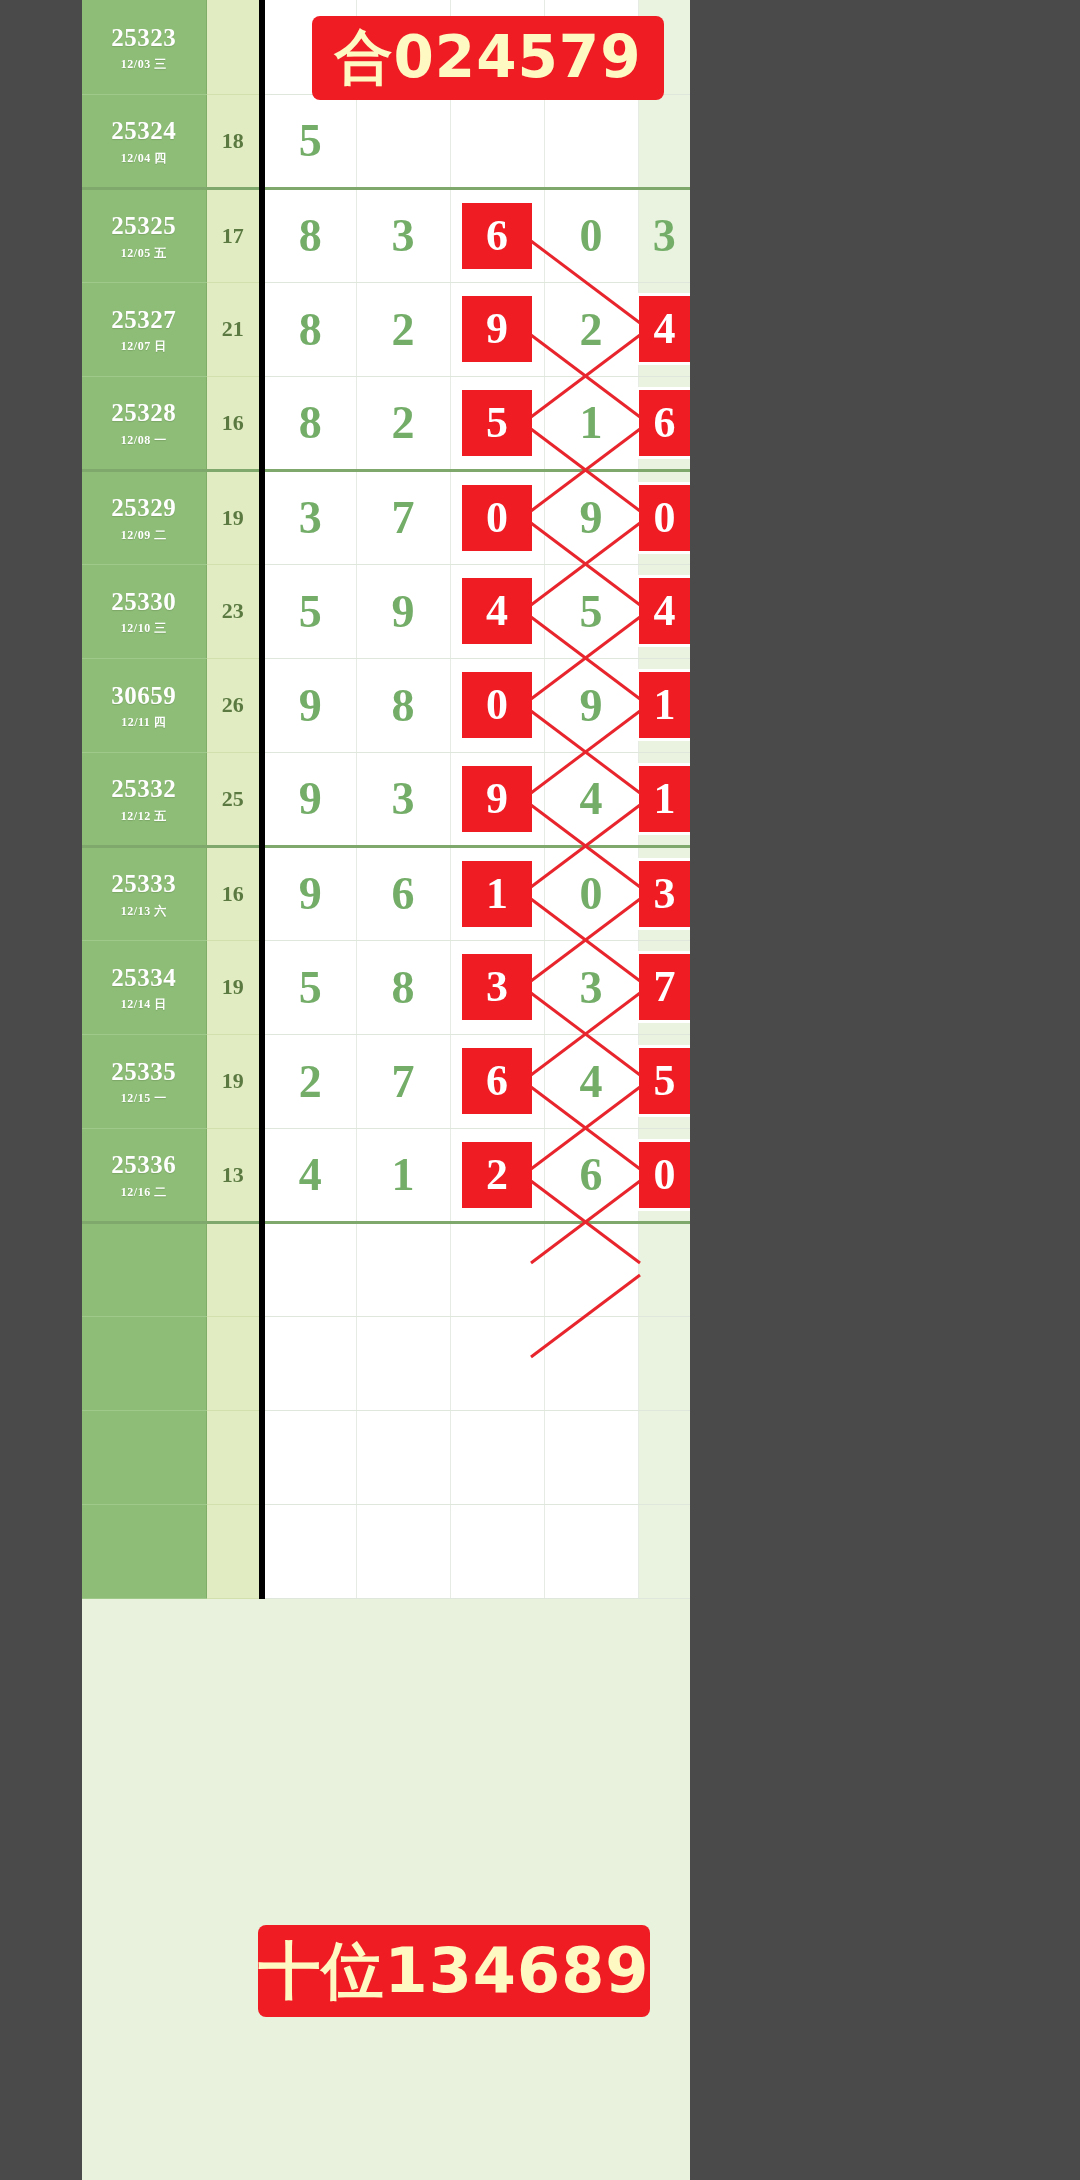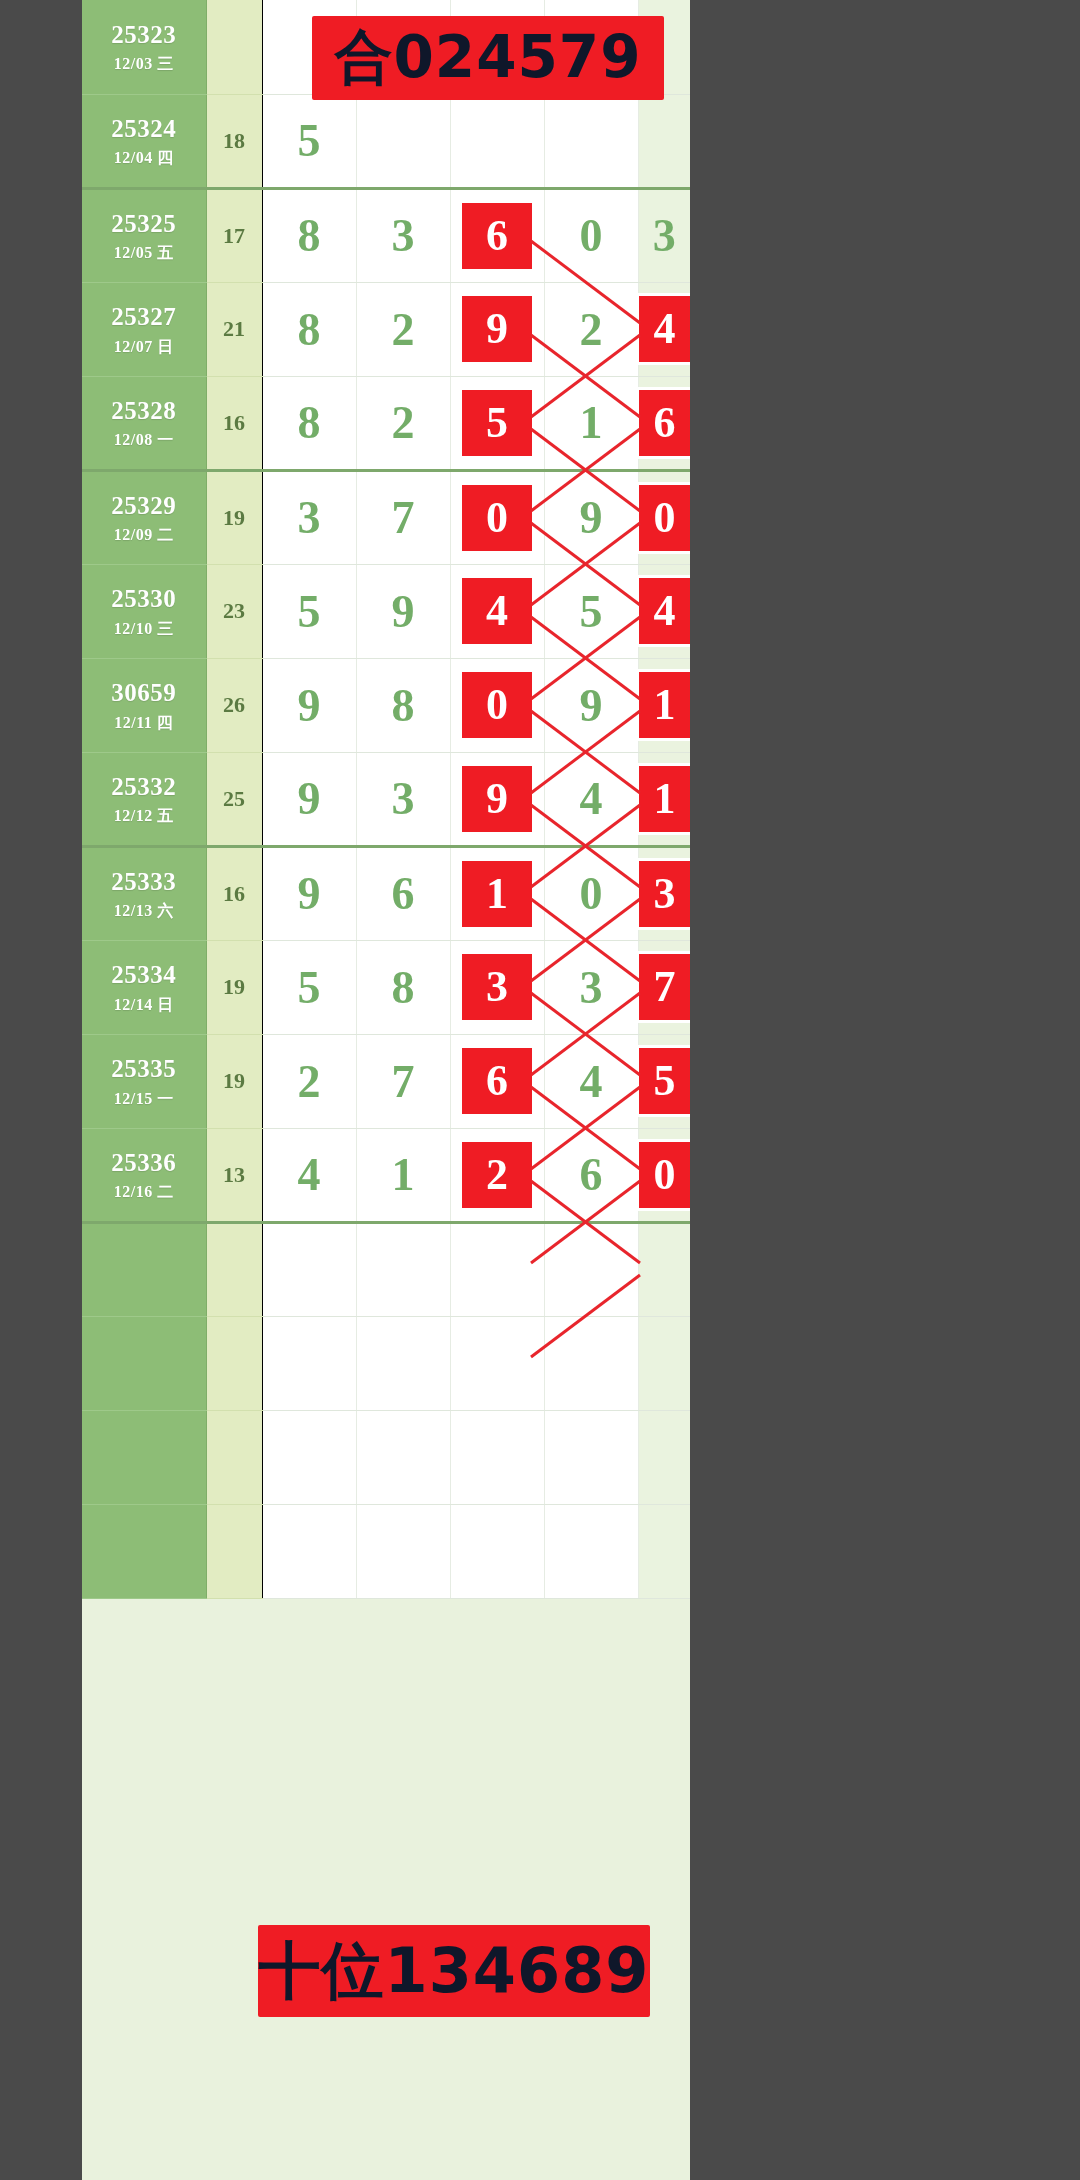--- a/index.html
+++ b/index.html
@@ -57,33 +57,33 @@
     line-height: 1.25;
     text-shadow: 0 1px 1px rgba(0,0,0,0.12);
   }
   .cell-issue .iss-no {
     font-size: 25px;
     font-weight: bold;
     letter-spacing: 0.5px;
     display: block;
   }
   .cell-issue .iss-date {
-    font-size: 16px;
+    font-size: 12px;
     font-weight: bold;
     display: block;
     margin-top: 4px;
     letter-spacing: 0.5px;
   }
   .cell-sum {
     background: #e2ecc2;
     color: #5b7a42;
     font-size: 22px;
     font-weight: bold;
     border-bottom: 1px solid #d2e0ae;
-    border-right: 1px solid #000000;
+    border-right: 6px solid #000000;
   }
   .cell-d {
     background: #ffffff;
     color: #73ad68;
     font-size: 46px;
     font-weight: bold;
     border-bottom: 1px solid #dfe7dc;
     border-right: 1px solid #e6ece3;
   }
   .cell-d.last-col {
@@ -116,27 +116,27 @@
     left: 82px;
     top: 0;
     width: 608px;
     height: 2180px;
     pointer-events: none;
   }
   
   .banner {
     position: absolute;
     background: #ef1c24;
-    color: #0f172a;
+    color: #fef9c3;
     font-family: "DejaVu Sans", "Liberation Sans", sans-serif;
     font-weight: bold;
     display: flex;
     align-items: center;
     justify-content: center;
-    border-radius: 2px;
+    border-radius: 8px;
     white-space: nowrap;
   }
   #banner-top {
     left: 312px;
     top: 16px;
     width: 352px;
     height: 84px;
     font-size: 58px;
     letter-spacing: 1px;
   }

